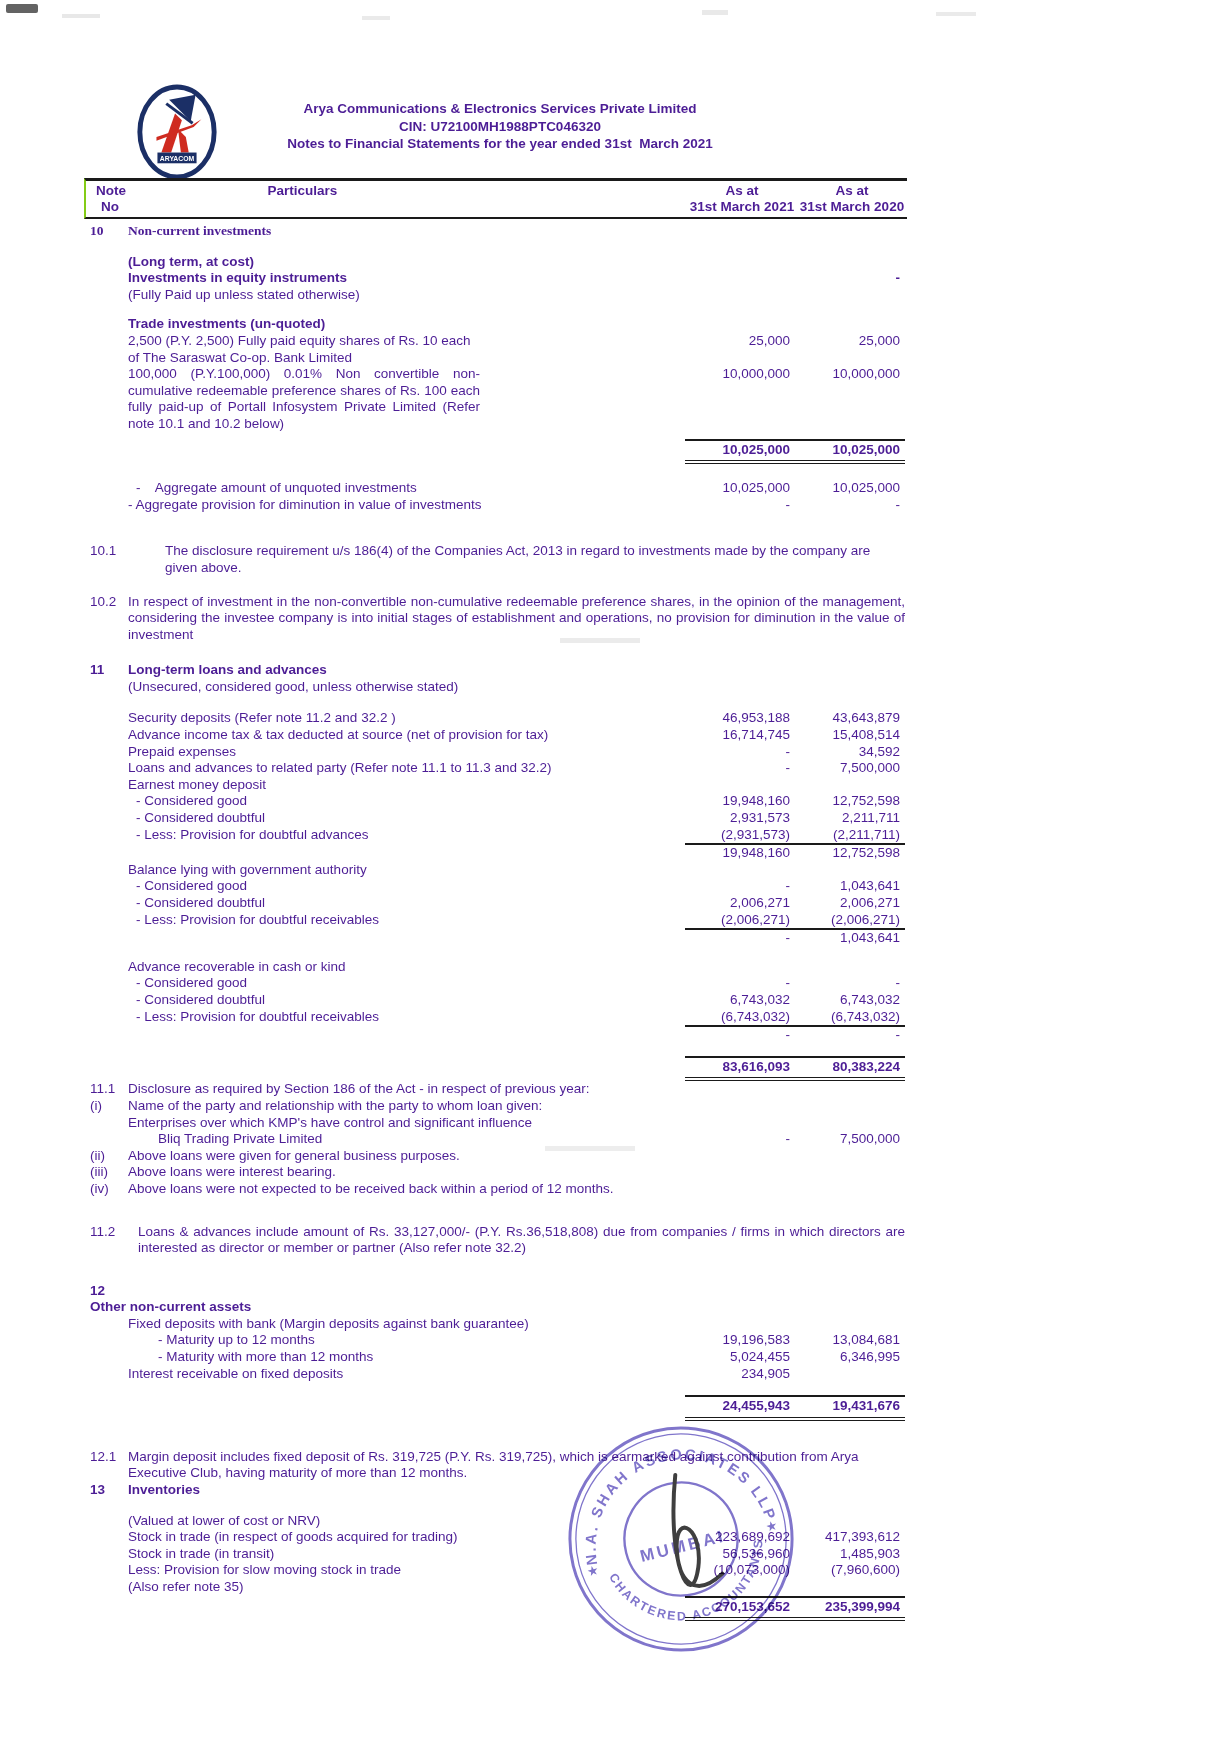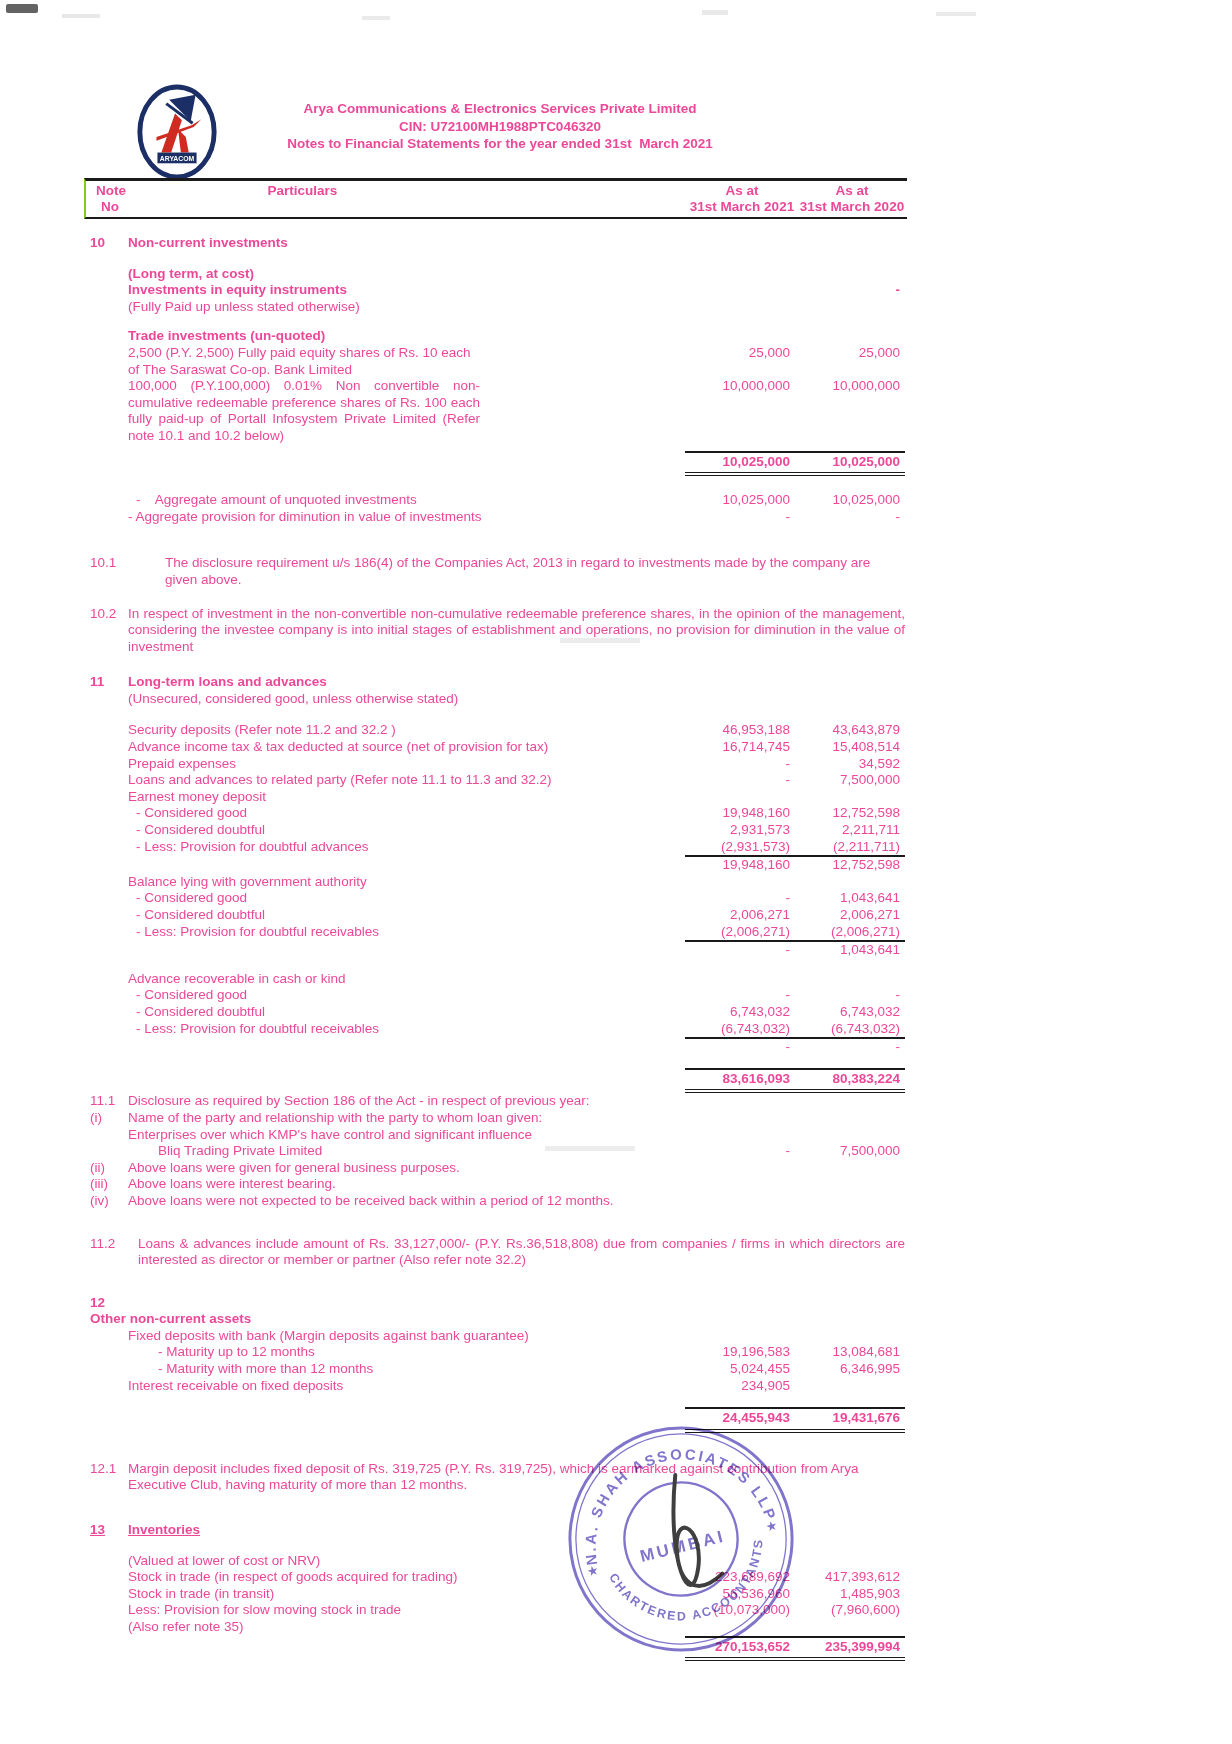--- a/index.html
+++ b/index.html
@@ -1,17 +1,17 @@
 <!DOCTYPE html>
 <html><head>
 <meta charset="utf-8">
 <style>
   html,body{margin:0;padding:0;background:#e8e8e8;}
   .page{position:relative;width:1232px;height:1744px;background:#ffffff;margin:0 auto;
-        font-family:"Liberation Sans",sans-serif;color:#ec4899;overflow:hidden;}
+        font-family:"Liberation Sans",sans-serif;color:#4c1d95;overflow:hidden;}
   
   .smudge{position:absolute;pointer-events:none;}
   
   .logo{position:absolute;left:133px;top:82px;}
   .header-text{position:absolute;left:150px;top:100px;width:700px;text-align:center;
                font-weight:bold;font-size:13.5px;line-height:17.5px;}
   
   .thead{position:absolute;left:84px;top:178px;width:821px;display:flex;
          border-top:3px solid #1a1a1a;border-bottom:2px solid #1a1a1a;border-left:2px solid #84cc16;
          padding:2px 0 3px 0;font-weight:bold;font-size:13.5px;line-height:15.5px;}
@@ -86,21 +86,21 @@
       <span>As at</span>
       <span>31st March 2021</span>
     </div>
     <div class="th-col">
       <span>As at</span>
       <span>31st March 2020</span>
     </div>
   </div>
 
   <div class="tbody">
-      <div class="row bold" style="margin-top: 20px;">
+      <div class="row bold" style="margin-top: 8px; font-family: Liberation Serif, serif;">
         <div class="c-note">10</div>
         <div class="c-text">Non-current investments</div>
         <div class="c-vals">
           <div class="c-val"></div>
           <div class="c-val"></div>
         </div>
       </div>
       <div class="row bold" style="margin-top: 14px;">
         <div class="c-note"></div>
         <div class="c-text">(Long term, at cost)</div>
@@ -462,21 +462,21 @@
         <div class="c-text"></div>
         <div class="c-vals rule-total">
           <div class="c-val">24,455,943</div>
           <div class="c-val">19,431,676</div>
         </div>
       </div>
       <div class="row wide" style="margin-top: 28px;">
         <div class="c-note">12.1</div>
         <div class="c-text">Margin deposit includes fixed deposit of Rs. 319,725 (P.Y. Rs. 319,725), which is earmarked against contribution from Arya Executive Club, having maturity of more than 12 months.</div>
       </div>
-      <div class="row bold" style="margin-top: 28px; text-decoration: underline;">
+      <div class="row bold" style="">
         <div class="c-note">13</div>
         <div class="c-text">Inventories</div>
         <div class="c-vals">
           <div class="c-val"></div>
           <div class="c-val"></div>
         </div>
       </div>
       <div class="row" style="margin-top: 14px;">
         <div class="c-note"></div>
         <div class="c-text">(Valued at lower of cost or NRV)</div>

